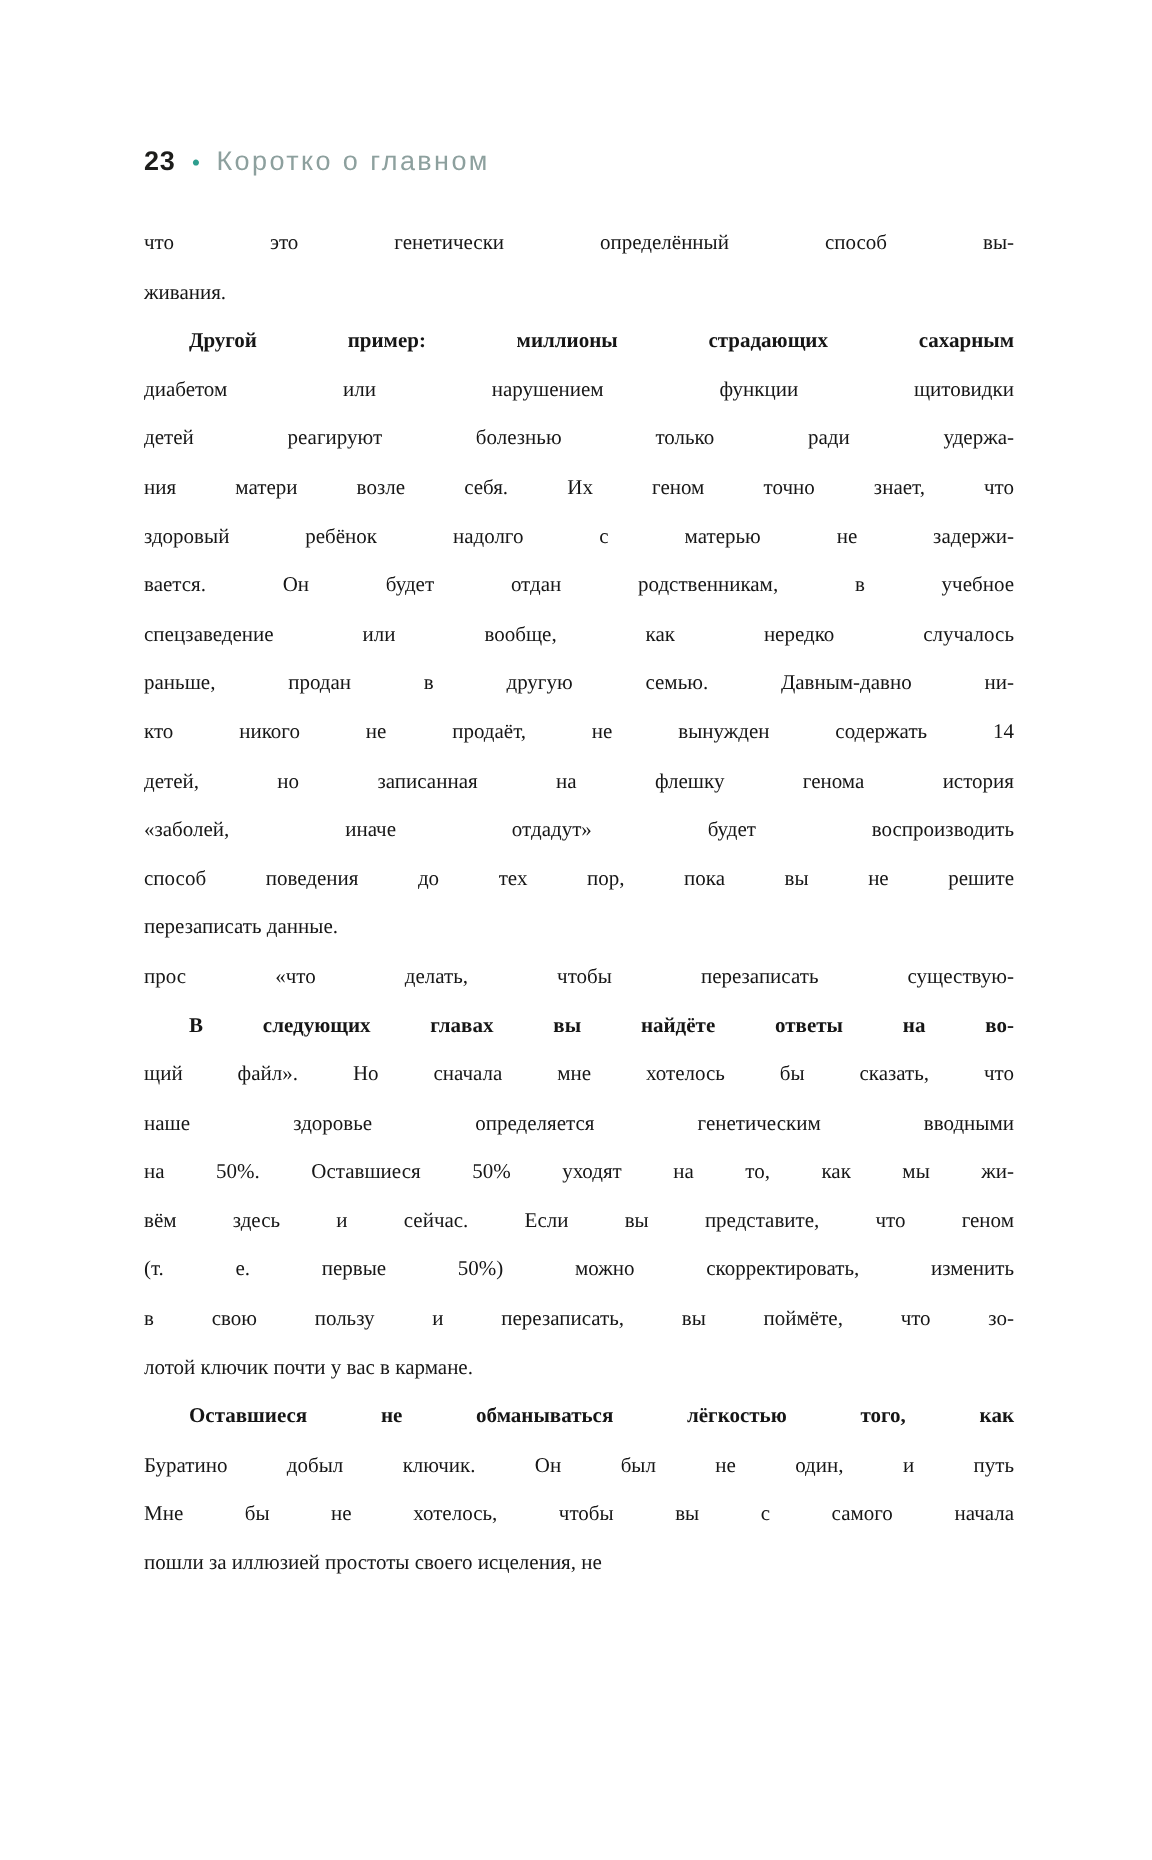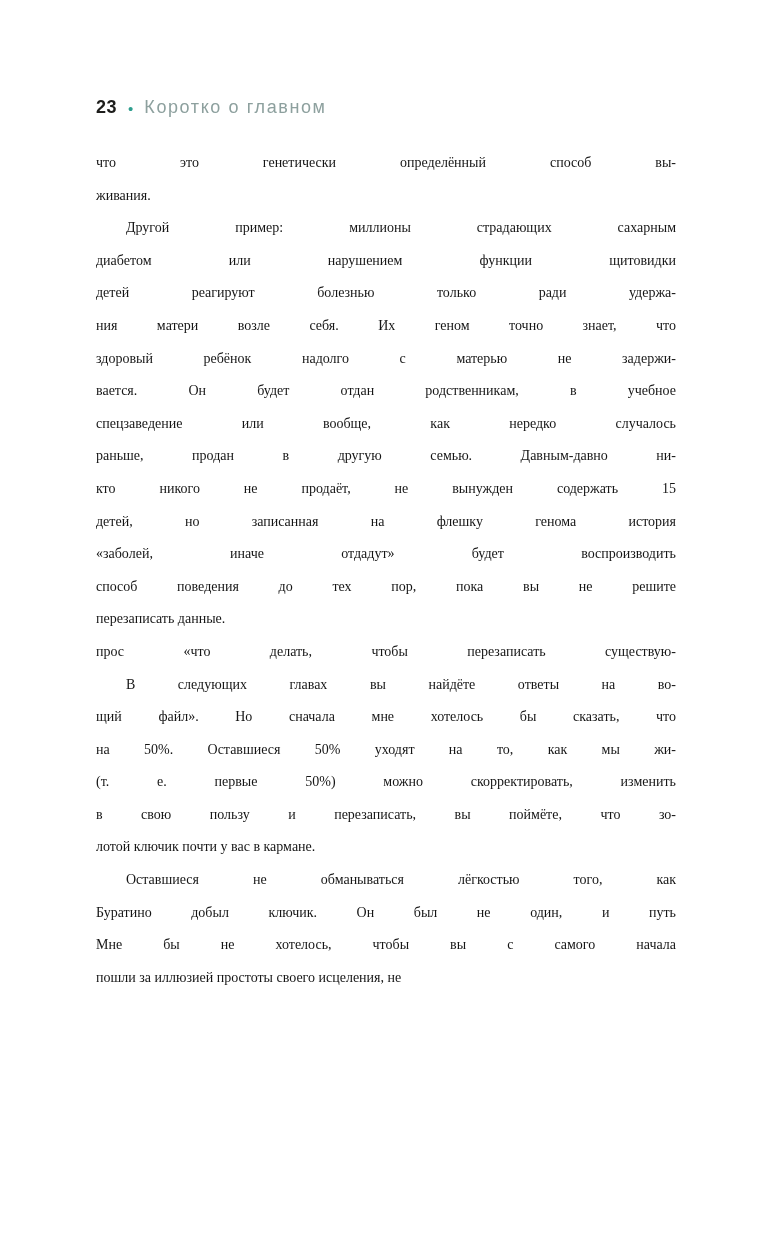--- a/index.html
+++ b/index.html
@@ -55,20 +55,21 @@
   .line{
     text-align:justify;
     text-align-last:justify;
     white-space:normal;
   }
   .line.last{
     text-align-last:left;
   }
   .line.indent{
     text-indent:30px;
+    font-weight:bold;
   }
 </style>
 </head>
 <body>
 
 <div class="page">
 
   <div class="header">
     <span class="page-number">23</span>
     <span class="bullet">•</span>
@@ -83,31 +84,33 @@
       </div>
       <div class="paragraph">
         <div class="line indent">Другой пример: миллионы страдающих сахарным</div>
         <div class="line">диабетом или нарушением функции щитовидки</div>
         <div class="line">детей реагируют болезнью только ради удержа-</div>
         <div class="line">ния матери возле себя. Их геном точно знает, что</div>
         <div class="line">здоровый ребёнок надолго с матерью не задержи-</div>
         <div class="line">вается. Он будет отдан родственникам, в учебное</div>
         <div class="line">спецзаведение или вообще, как нередко случалось</div>
         <div class="line">раньше, продан в другую семью. Давным-давно ни-</div>
-        <div class="line">кто никого не продаёт, не вынужден содержать 15</div>
+        <div class="line">кто никого не продаёт, не вынужден содержать 14</div>
         <div class="line">детей, но записанная на флешку генома история</div>
         <div class="line">«заболей, иначе отдадут» будет воспроизводить</div>
         <div class="line">способ поведения до тех пор, пока вы не решите</div>
         <div class="line last">перезаписать данные.</div>
       </div>
       <div class="paragraph">
         <div class="line">прос «что делать, чтобы перезаписать существую-</div>
         <div class="line indent">В следующих главах вы найдёте ответы на во-</div>
         <div class="line">щий файл». Но сначала мне хотелось бы сказать, что</div>
+        <div class="line">наше здоровье определяется генетическим вводными</div>
         <div class="line">на 50%. Оставшиеся 50% уходят на то, как мы жи-</div>
+        <div class="line">вём здесь и сейчас. Если вы представите, что геном</div>
         <div class="line">(т. е. первые 50%) можно скорректировать, изменить</div>
         <div class="line">в свою пользу и перезаписать, вы поймёте, что зо-</div>
         <div class="line last">лотой ключик почти у вас в кармане.</div>
       </div>
       <div class="paragraph">
         <div class="line indent">Оставшиеся не обманываться лёгкостью того, как</div>
         <div class="line">Буратино добыл ключик. Он был не один, и путь</div>
         <div class="line">Мне бы не хотелось, чтобы вы с самого начала</div>
         <div class="line last">пошли за иллюзией простоты своего исцеления, не</div>
       </div>

